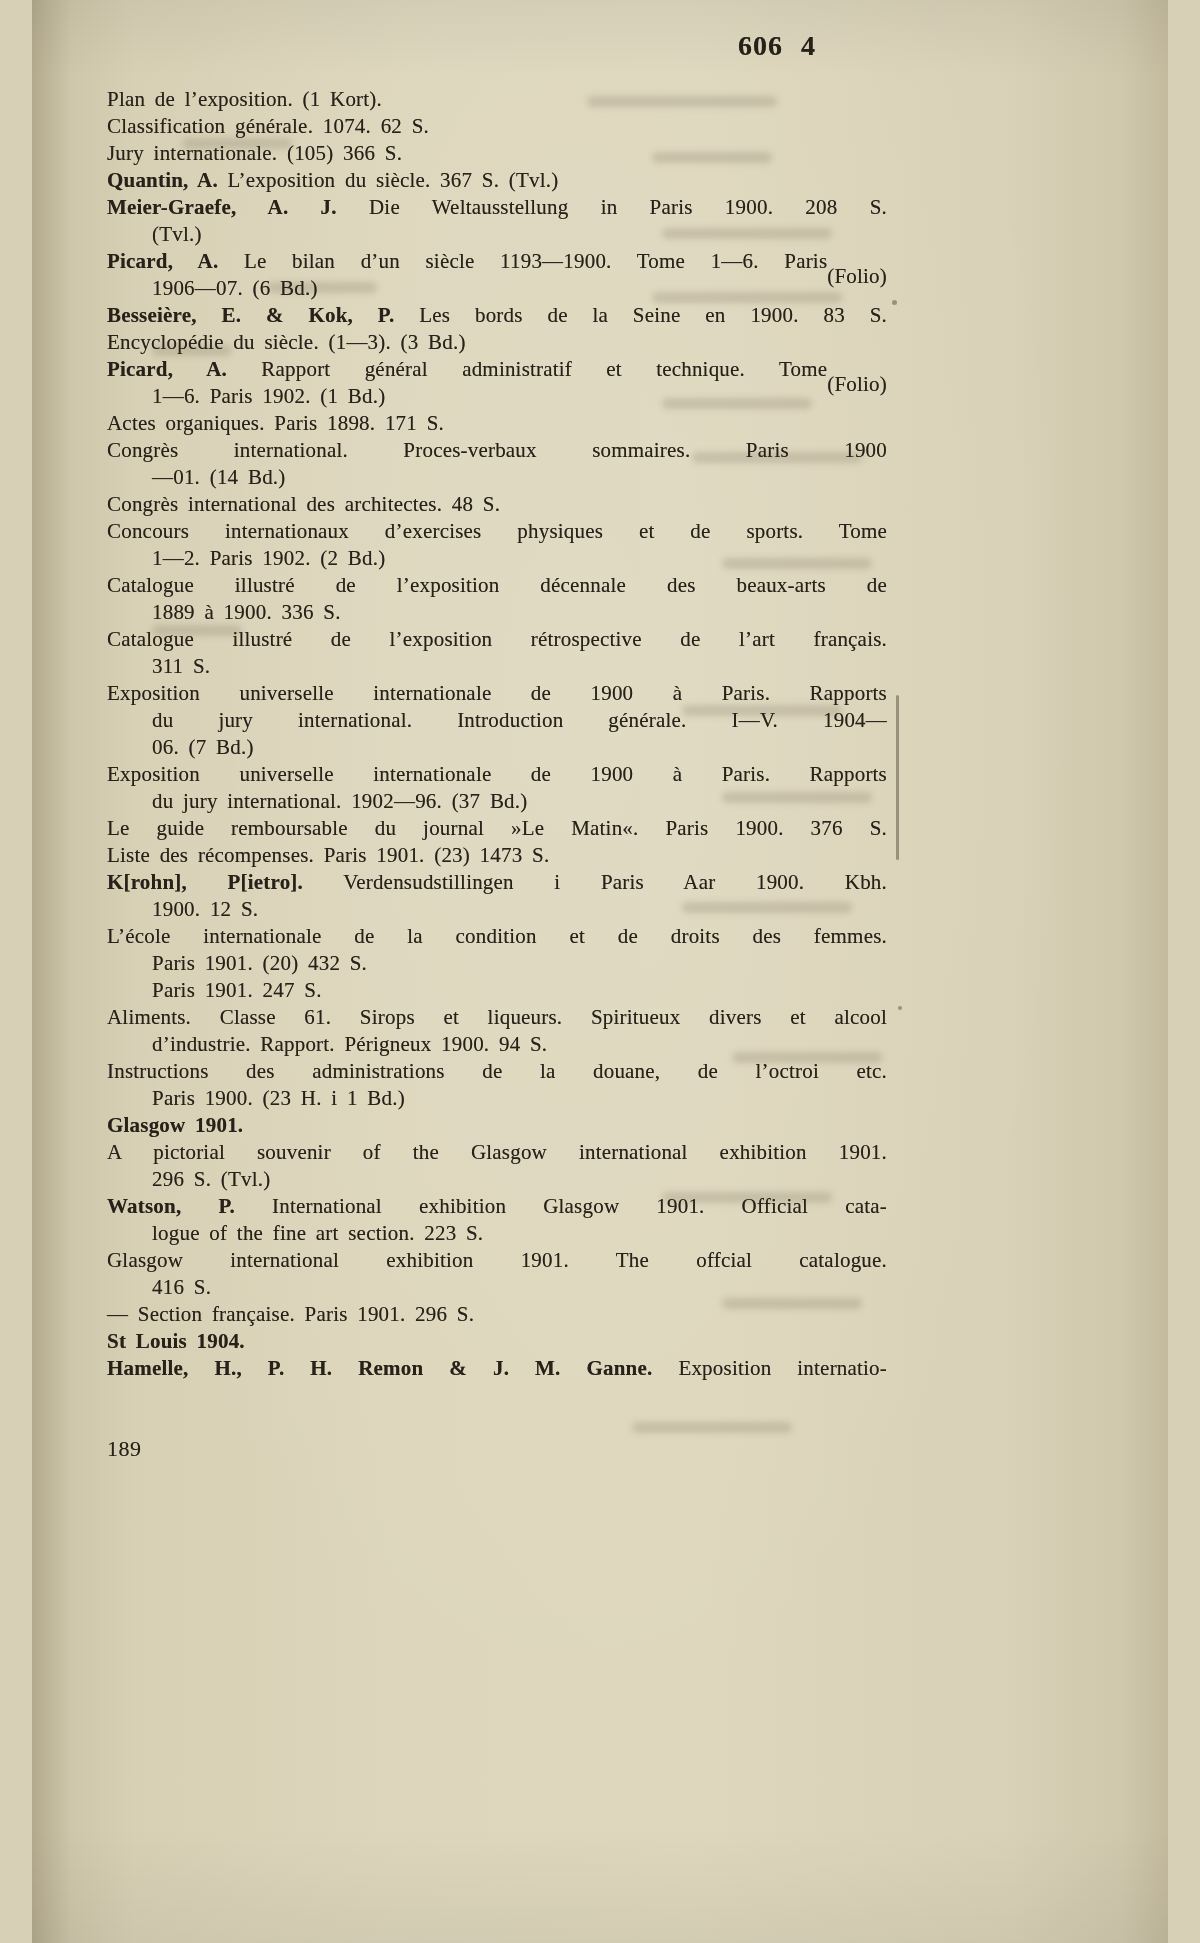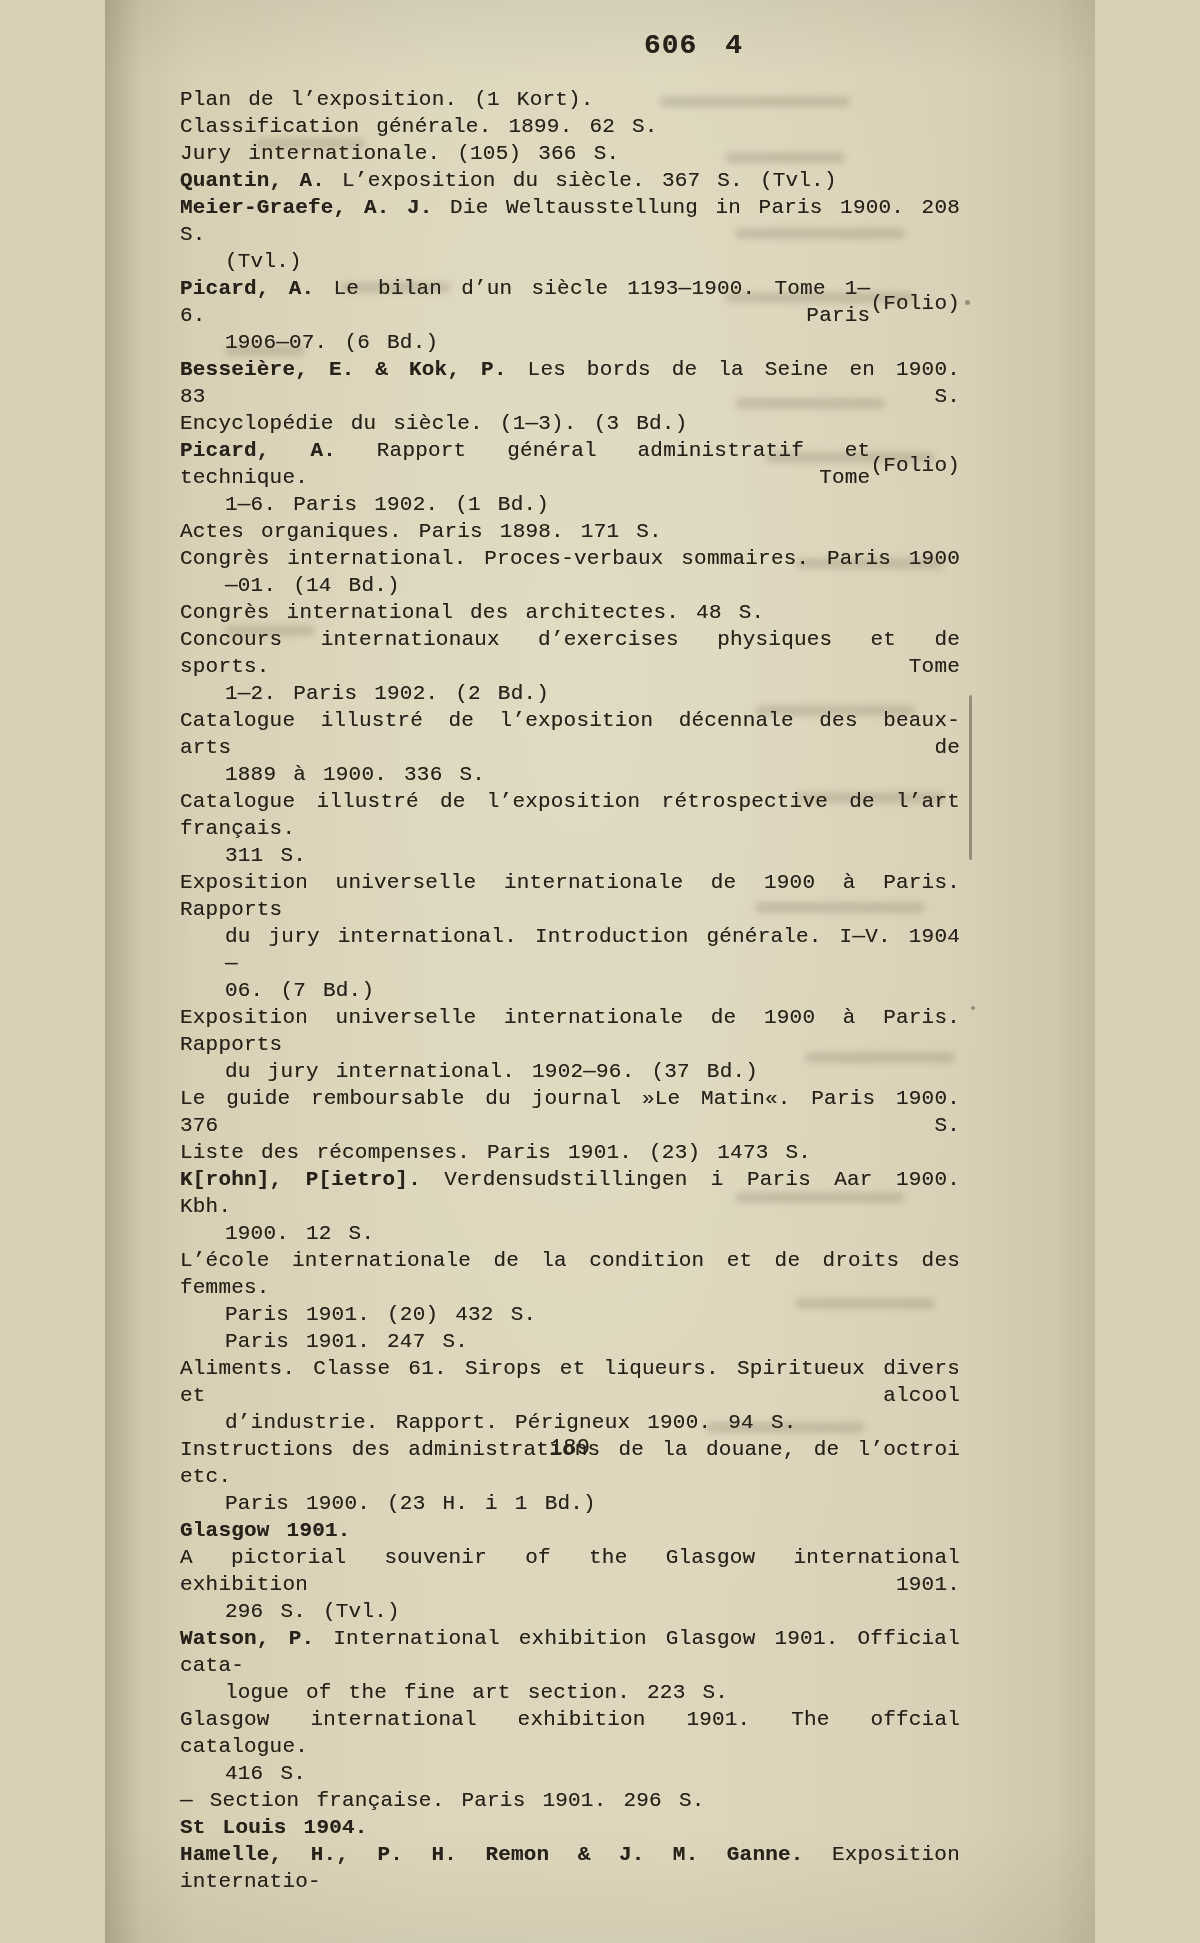--- a/index.html
+++ b/index.html
@@ -1,24 +1,24 @@
 <!DOCTYPE html>
 <html><head>
 <meta charset="utf-8">
 <style>
   * { margin: 0; padding: 0; box-sizing: border-box; }
   html, body { background: #d8d0b6; }
 
   .page {
     position: relative;
-    width: 990px;
+    width: 1136px;
     height: 1943px;
     margin: 0 auto;
     overflow: hidden;
-    font-family: Liberation Mono, monospace;
+    font-family: Liberation Serif, serif;
     color: #272119;
     background:
       radial-gradient(ellipse at 48% 35%, rgba(255,255,255,0.10), rgba(0,0,0,0) 62%),
       linear-gradient(180deg, rgba(0,0,0,0.05) 0%, rgba(0,0,0,0) 4%, rgba(0,0,0,0) 94%, rgba(0,0,0,0.05) 100%),
       linear-gradient(90deg, #b3aa8e 0%, #cfc7ab 3.5%, #d8d0b5 9%, #ddd6bc 32%, #ded7bd 58%, #d9d1b7 86%, #d0c8ad 96%, #c3ba9e 100%);
   }
 
   .header-number {
     position: absolute;
     top: 30px;
@@ -52,21 +52,20 @@
   .line.align-right { }
   .line.bold-all { font-weight: bold; }
   .line .author { font-weight: bold; text-align: right; }
   .line .right-text { float: right; margin-top: 42px; }
 
   .footer-number {
     position: absolute;
     top: 1436px;
     left: 75px;
     width: 780px;
-    text-align: center;
     font-size: 22px;
     letter-spacing: 0.5px;
     text-shadow: 0 0 0.5px rgba(35,28,18,0.45);
   }
 
   
   .smudge {
     position: absolute;
     height: 11px;
     border-radius: 6px;
@@ -121,21 +120,21 @@
 
   <div class="text-block">
       <div class="line">
     
     
     <span class="text">Plan de l’exposition. (1 Kort).</span>
   </div>
       <div class="line">
     
     
-    <span class="text">Classification générale. 1899. 62 S.</span>
+    <span class="text">Classification générale. 1074. 62 S.</span>
   </div>
       <div class="line">
     
     
     <span class="text">Jury internationale. (105) 366 S.</span>
   </div>
       <div class="line">
     
     <b class="author">Quantin, A.</b>
     <span class="text"> L’exposition du siècle. 367 S. (Tvl.)</span>

